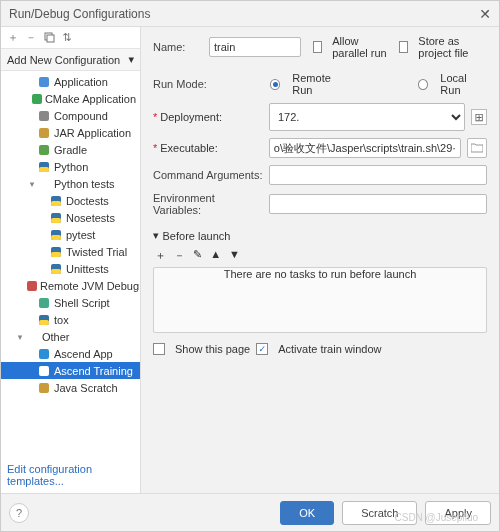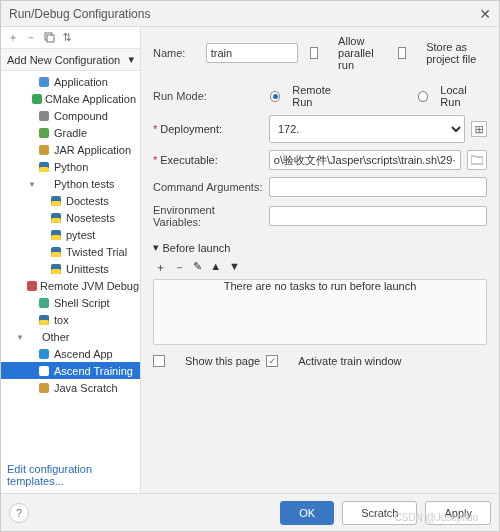--- a/index.html
+++ b/index.html
@@ -20,21 +20,21 @@
 .node .ic{width:14px;height:12px;margin-right:3px;display:inline-flex;align-items:center;justify-content:center}
 .node.sel{background:#2675d6;color:#fff}
 .node.sel *{color:#fff}
 .editlink{color:#2a6cc0;padding:6px;cursor:pointer}
 .content{flex:1;display:flex;flex-direction:column;padding:8px 12px 4px 12px;background:#f2f2f2;min-width:0}
 .row{display:flex;align-items:center;margin-bottom:7px;gap:6px}
 .lblcol{width:66px;color:#444}
 .lbl2{width:110px;color:#444}
 .req{color:#c23;margin-right:3px}
 input[type=text]{height:20px;border:1px solid #bbb;border-radius:2px;padding:0 4px;background:#fff}
-.chk{display:flex;align-items:center;gap:20px;color:#444}
+.chk{display:flex;align-items:center;gap:10px;color:#444}
 .chkbox{width:12px;height:12px;border:1px solid #888;background:#fff;display:inline-flex;align-items:center;justify-content:center;font-size:9px;color:#2a6cc0}
 .radio{display:flex;align-items:center;gap:12px}
 .rad{width:11px;height:11px;border:1px solid #888;border-radius:50%;background:#fff;display:inline-flex;align-items:center;justify-content:center}
 .rad.on::after{content:"";width:5px;height:5px;border-radius:50%;background:#2a6cc0}
 select{height:28px;border:1px solid #bbb;background:#fff;border-radius:2px;padding:4px 4px}
 .folderbtn{width:20px;height:20px;border:1px solid #bbb;background:#fff;border-radius:2px;display:flex;align-items:center;justify-content:center;color:#888}
 .plusbtn{width:16px;height:16px;border:1px solid #bbb;background:#fff;display:flex;align-items:center;justify-content:center;color:#666}
 .sect{display:flex;align-items:center;gap:4px;color:#444;margin:6px 0 4px 0;cursor:pointer}
 .mini-tb{display:flex;gap:8px;padding:2px 0 4px 2px;color:#999}
 .launchbox{border:1px solid #d0d0d0;background:#fafafa;height:66px;display:flex;justify-content:center;color:#aaa;border-radius:2px}
@@ -95,33 +95,33 @@
             <svg width="10" height="10" viewBox="0 0 10 10">
               <rect width="10" height="10" rx="2" fill="#888"></rect>
             </svg>
           </span>
           <span>Compound</span>
         </div>
         <div class="node d1">
           <span class="tw"></span>
           <span class="ic">
             <svg width="10" height="10" viewBox="0 0 10 10">
+              <rect width="10" height="10" rx="2" fill="#c99b3a"></rect>
+            </svg>
+          </span>
+          <span>JAR Application</span>
+        </div>
+        <div class="node d1">
+          <span class="tw"></span>
+          <span class="ic">
+            <svg width="10" height="10" viewBox="0 0 10 10">
               <rect width="10" height="10" rx="2" fill="#5aa34a"></rect>
             </svg>
           </span>
           <span>Gradle</span>
-        </div>
-        <div class="node d1">
-          <span class="tw"></span>
-          <span class="ic">
-            <svg width="10" height="10" viewBox="0 0 10 10">
-              <rect width="10" height="10" rx="2" fill="#c99b3a"></rect>
-            </svg>
-          </span>
-          <span>JAR Application</span>
         </div>
         <div class="node d1">
           <span class="tw"></span>
           <span class="ic">
             <svg width="12" height="12" viewBox="0 0 12 12">
               <rect x="1" y="1" width="10" height="10" rx="2" fill="#3572A5"></rect>
               <rect x="1" y="6" width="10" height="5" rx="2" fill="#FFD43B"></rect>
             </svg>
           </span>
           <span>Python</span>

